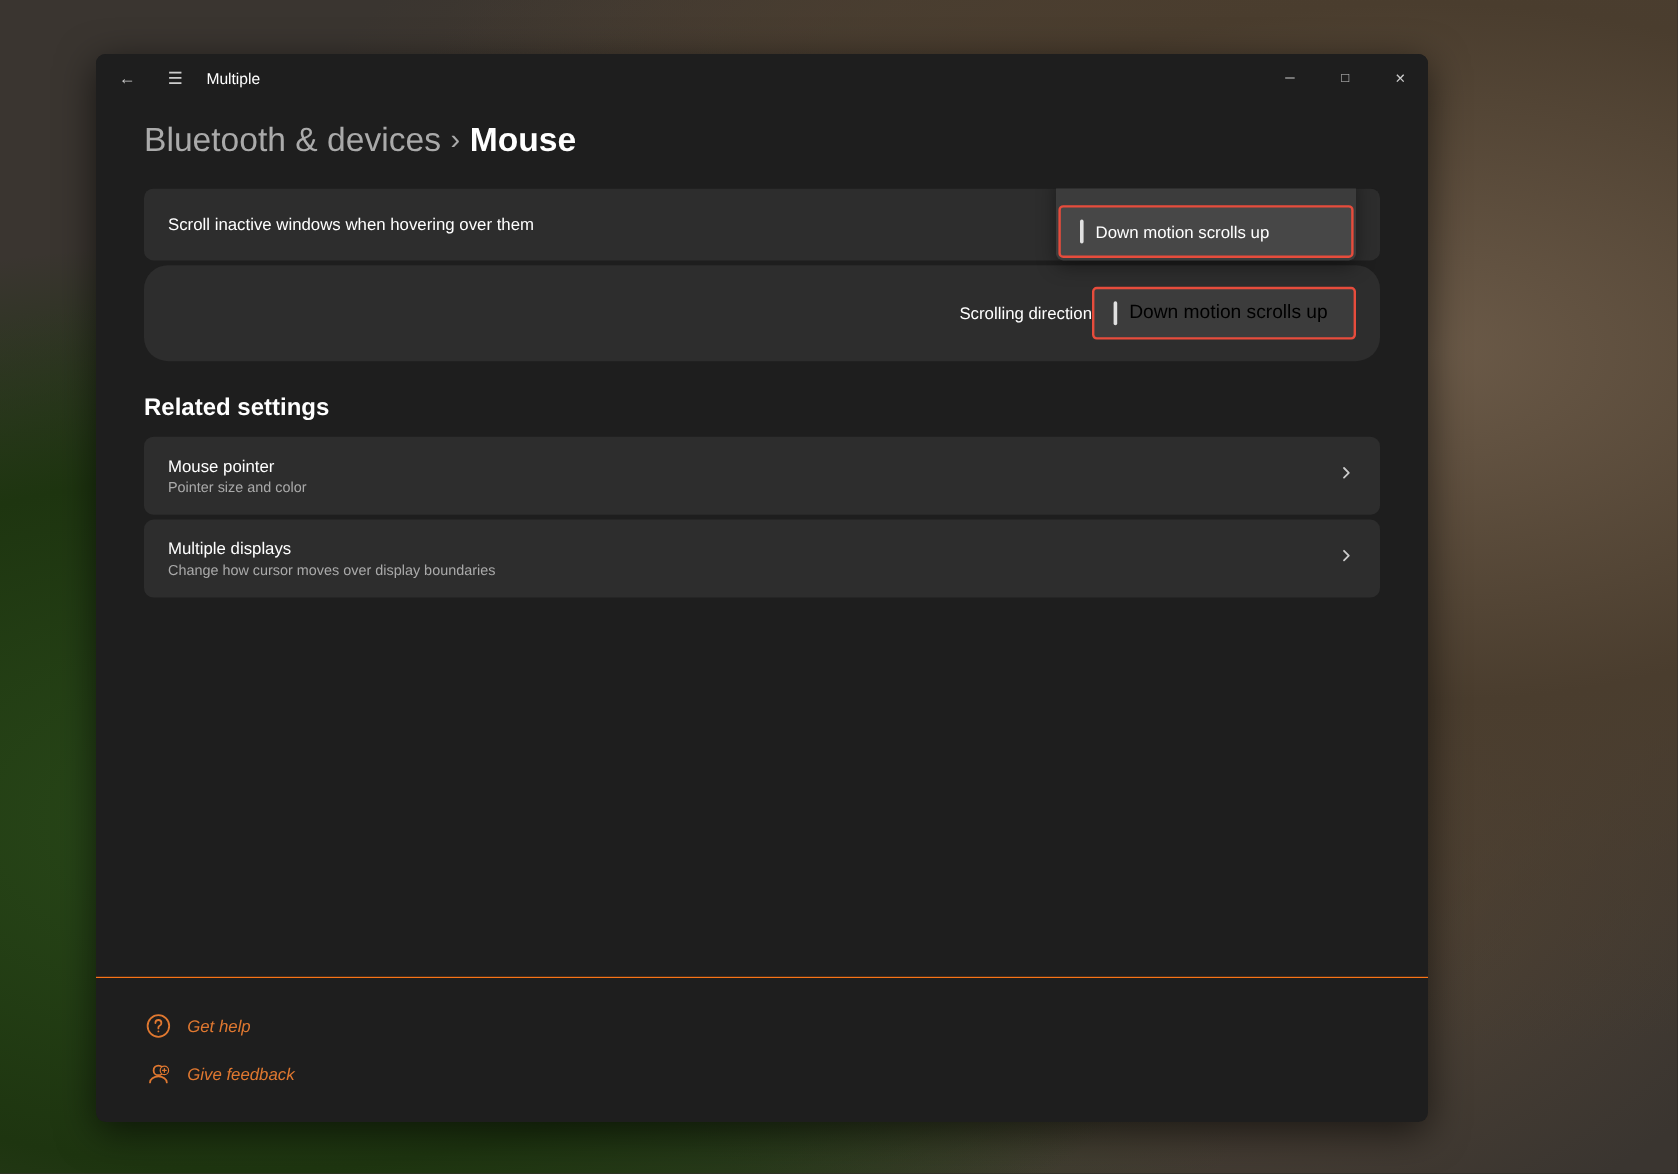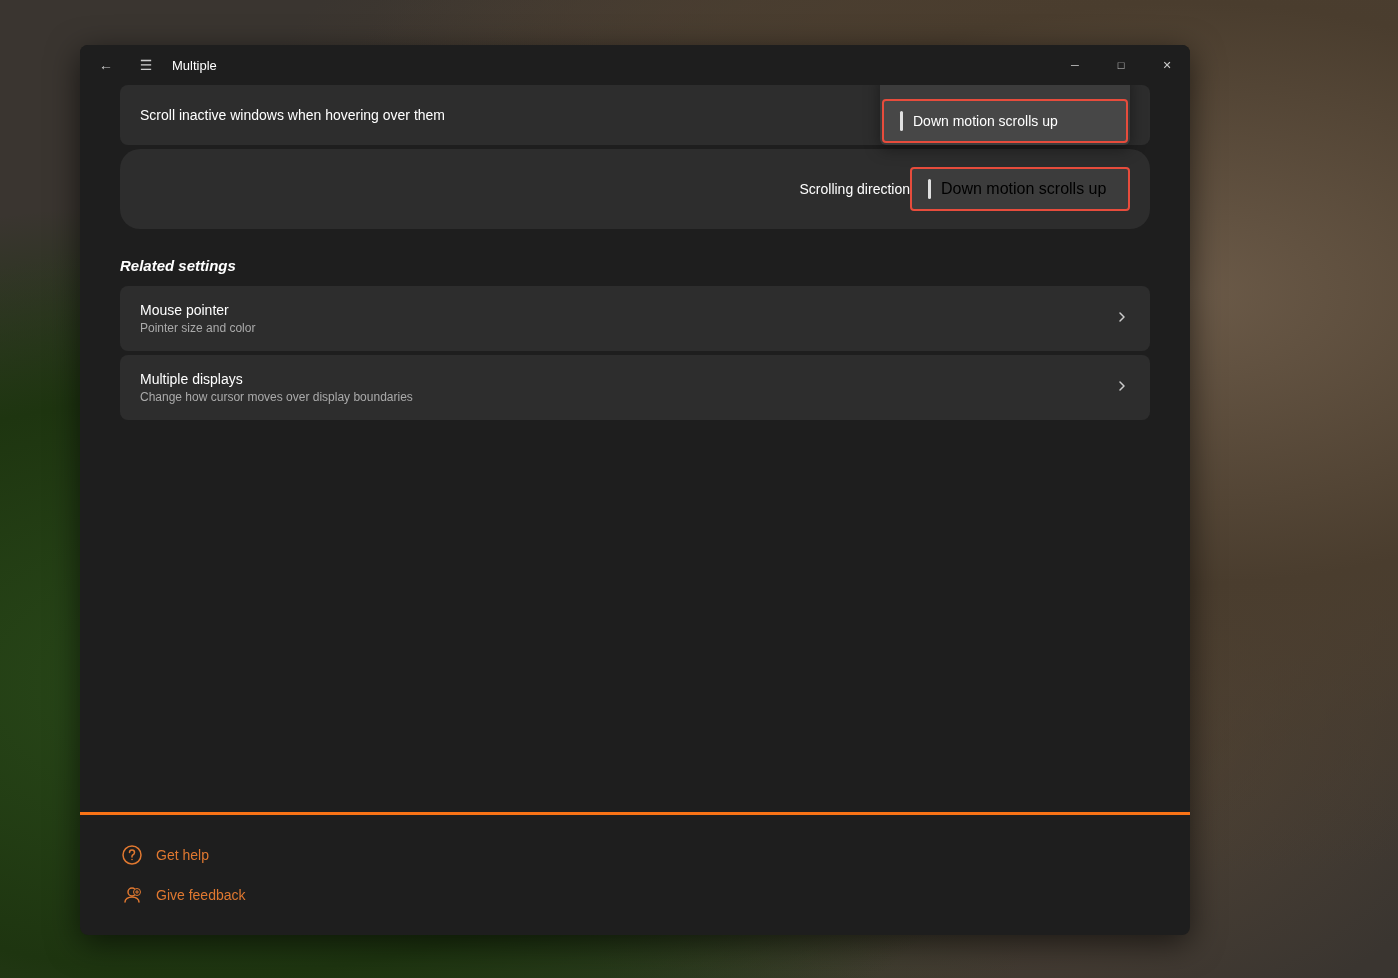--- a/index.html
+++ b/index.html
@@ -276,24 +276,23 @@
       border-radius: 4px;
       padding: 10px 16px;
       background: #3c3c3c;
       min-width: 220px;
       cursor: pointer;
     }
 
     
     .section-heading {
       color: #fff;
-      font-size: 15px;
+      font-size: 20px;
       font-weight: 600;
       margin: 28px 0 12px 0;
-      font-style: italic;
     }
 
     .related-item {
       background: #2d2d2d;
       border-radius: 8px;
       padding: 16px 20px;
       display: flex;
       align-items: center;
       justify-content: space-between;
       margin-bottom: 4px;
@@ -313,21 +312,22 @@
 
     .related-item-icon {
       color: #ccc;
       font-size: 16px;
     }
 
     
     .bottom-links {
       padding: 20px 40px;
       flex-shrink: 0;
-      border-top: 3px solid #f97316;
+      border-top: 1px solid #f97316;
+      font-style: italic;
     }
 
     .bottom-link {
       display: flex;
       align-items: center;
       gap: 12px;
       padding: 8px 0;
       cursor: pointer;
       color: #e07830;
       font-size: 14px;
@@ -370,20 +370,27 @@
         <span>□</span>
       </div>
       <div class="titlebar-control-btn close">
         <span>✕</span>
       </div>
     </div>
   </div>
 
   <div class="content-area">
 
+    <div class="header">
+      <div class="breadcrumb">
+        <span class="breadcrumb-parent">Bluetooth &amp; devices</span>
+        <span class="breadcrumb-separator">›</span>
+        <span class="breadcrumb-current">Mouse</span>
+      </div>
+    </div>
 
     <div class="main-scroll">
 
       <div class="setting-row">
         <span class="setting-label">Scroll inactive windows when hovering over them</span>
         <div class="setting-right">
           <span class="setting-value-text">On</span>
           <div class="toggle">
             <div class="toggle-knob"></div>
           </div>

